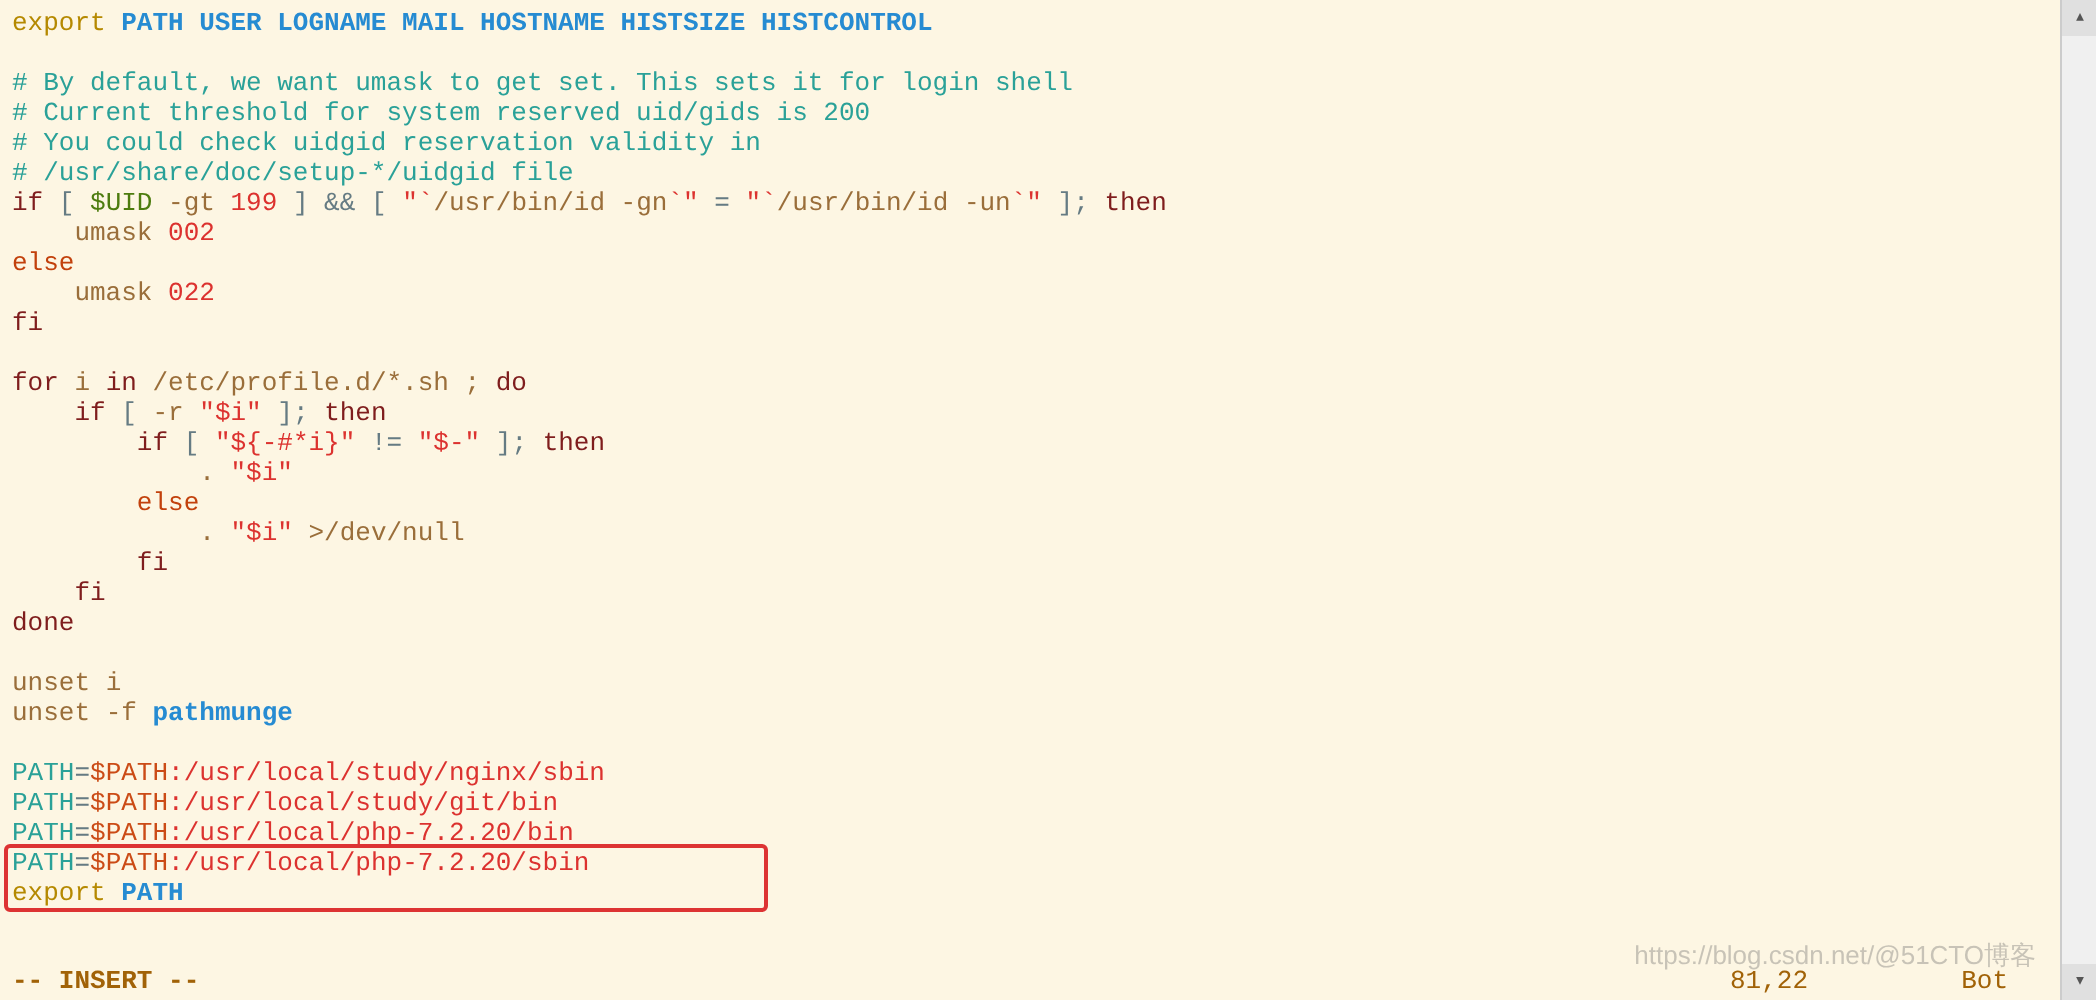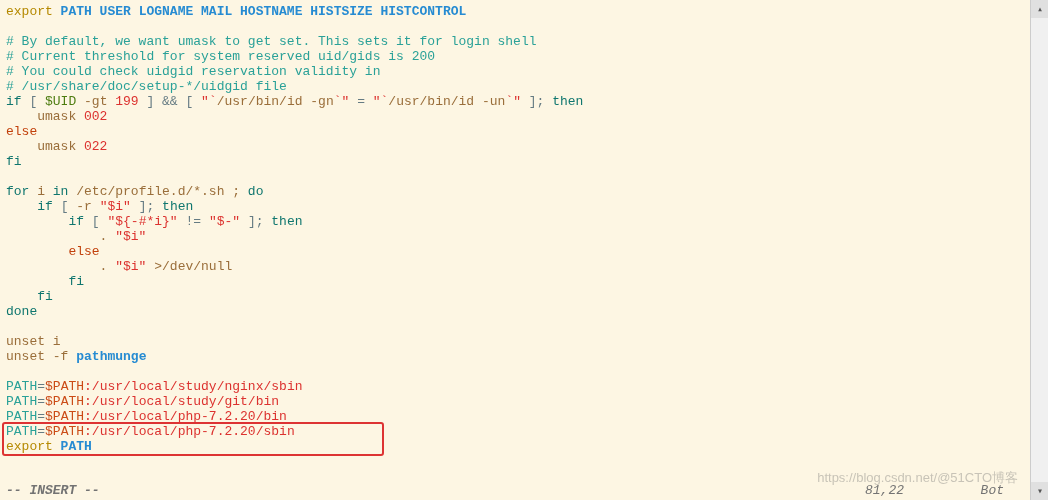--- a/index.html
+++ b/index.html
@@ -35,21 +35,21 @@
       display: flex;
       align-items: center;
       justify-content: center;
       font-size: 10px;
       color: #555;
     }
     .scrollbar-arrow.top { position: absolute; top: 0; }
     .scrollbar-arrow.bottom { position: absolute; bottom: 0; }
     .line { white-space: pre; }
     .kw-export { color: #b58900; }
-    .kw-stmt { color: #0f766e; }
+    .kw-stmt { color: #7f1d1d; }
     .kw-else { color: #c2410c; }
     .var-name { color: #268bd2; font-weight: bold; }
     .comment { color: #2aa198; }
     .brown { color: #9a6e3a; text-align: center; }
     .num { color: #dc322f; }
     .str { color: #dc322f; }
     .strpath { color: #dc322f; }
     .deref { color: #4d7c0f; }
     .path-assign { color: #2aa198; }
     .path-expand { color: #cb4b16; }
@@ -60,22 +60,21 @@
       border-radius: 3px;
       pointer-events: none;
     }
     .status-bar {
       position: absolute;
       bottom: 2px;
       left: 6px;
       right: 24px;
       display: flex;
       font-weight: normal;
-      color: #737373;
-      font-style: italic;
+      color: #a16207;
     }
     .status-mode { font-weight: bold; }
     .status-pos { position: absolute; right: 120px; }
     .status-pct { position: absolute; right: 20px; }
     .watermark {
       position: absolute;
       right: 30px;
       bottom: 15px;
       font-size: 13px;
       color: rgba(100,100,100,0.35);

